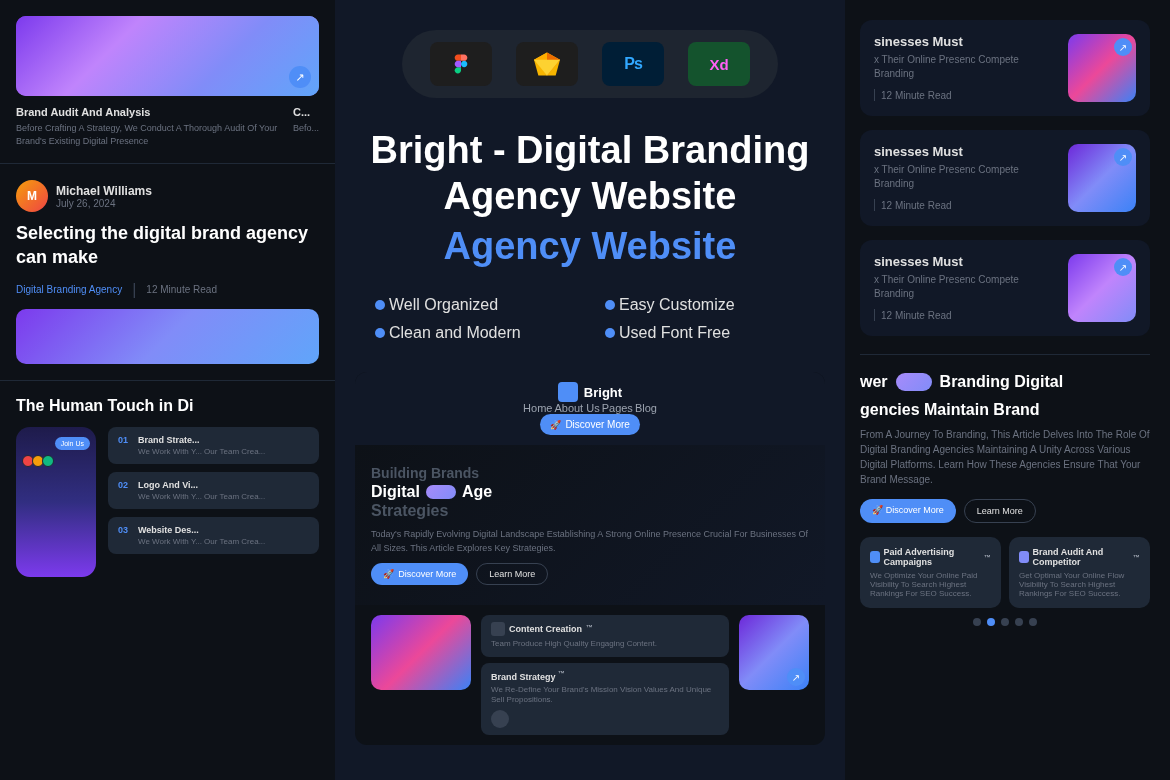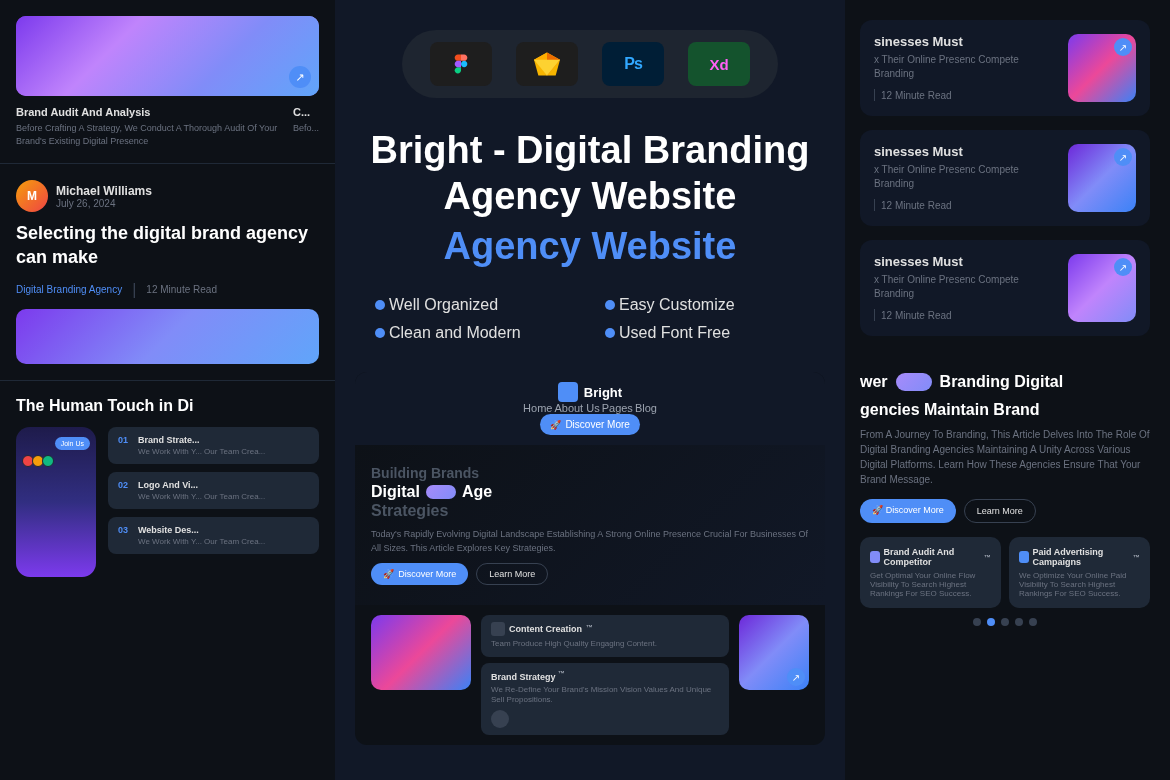--- a/index.html
+++ b/index.html
@@ -190,21 +190,20 @@
       position: absolute;
       right: 0;
       top: 0;
       width: 330px;
       height: 780px;
       background: #0d1117;
       padding: 20px 20px;
       display: flex;
       flex-direction: column;
       gap: 14px;
-      align-items: center;
     }
 
     .blog-card {
       display: flex;
       align-items: flex-start;
       gap: 12px;
       background: #111827;
       border-radius: 12px;
       padding: 14px;
     }
@@ -876,33 +875,33 @@
     <div class="rb-desc">From A Journey To Branding, This Article Delves Into The Role Of Digital Branding Agencies Maintaining A Unity Across Various Digital Platforms. Learn How These Agencies Ensure That Your Brand Message.</div>
     <div class="rb-btns">
       <div class="rb-btn-primary">
         <span>🚀 </span><span>Discover More</span>
       </div>
       <div class="rb-btn-secondary">Learn More</div>
     </div>
     <div class="rb-mini-cards">
       <div class="rb-mini-card">
         <div class="rb-mini-card-title">
+          <span class="rb-icon-dot"></span>
+          <span>Paid Advertising Campaigns</span>
+          <span style="font-size:7px;color:#9ca3af;vertical-align:super;">™</span>
+        </div>
+        <div>We Optimize Your Online Paid Visibility To Search Highest Rankings For SEO Success.</div>
+      </div>
+      <div class="rb-mini-card">
+        <div class="rb-mini-card-title">
           <span class="rb-icon-dot" style="background:#818cf8;"></span>
           <span>Brand Audit And Competitor</span>
           <span style="font-size:7px;color:#9ca3af;vertical-align:super;">™</span>
         </div>
         <div>Get Optimal Your Online Flow Visibility To Search Highest Rankings For SEO Success.</div>
-      </div>
-      <div class="rb-mini-card">
-        <div class="rb-mini-card-title">
-          <span class="rb-icon-dot"></span>
-          <span>Paid Advertising Campaigns</span>
-          <span style="font-size:7px;color:#9ca3af;vertical-align:super;">™</span>
-        </div>
-        <div>We Optimize Your Online Paid Visibility To Search Highest Rankings For SEO Success.</div>
       </div>
     </div>
 
     <div class="dots-row">
       <div class="dot"></div>
       <div class="dot active"></div>
       <div class="dot"></div>
       <div class="dot"></div>
       <div class="dot"></div>
     </div>

